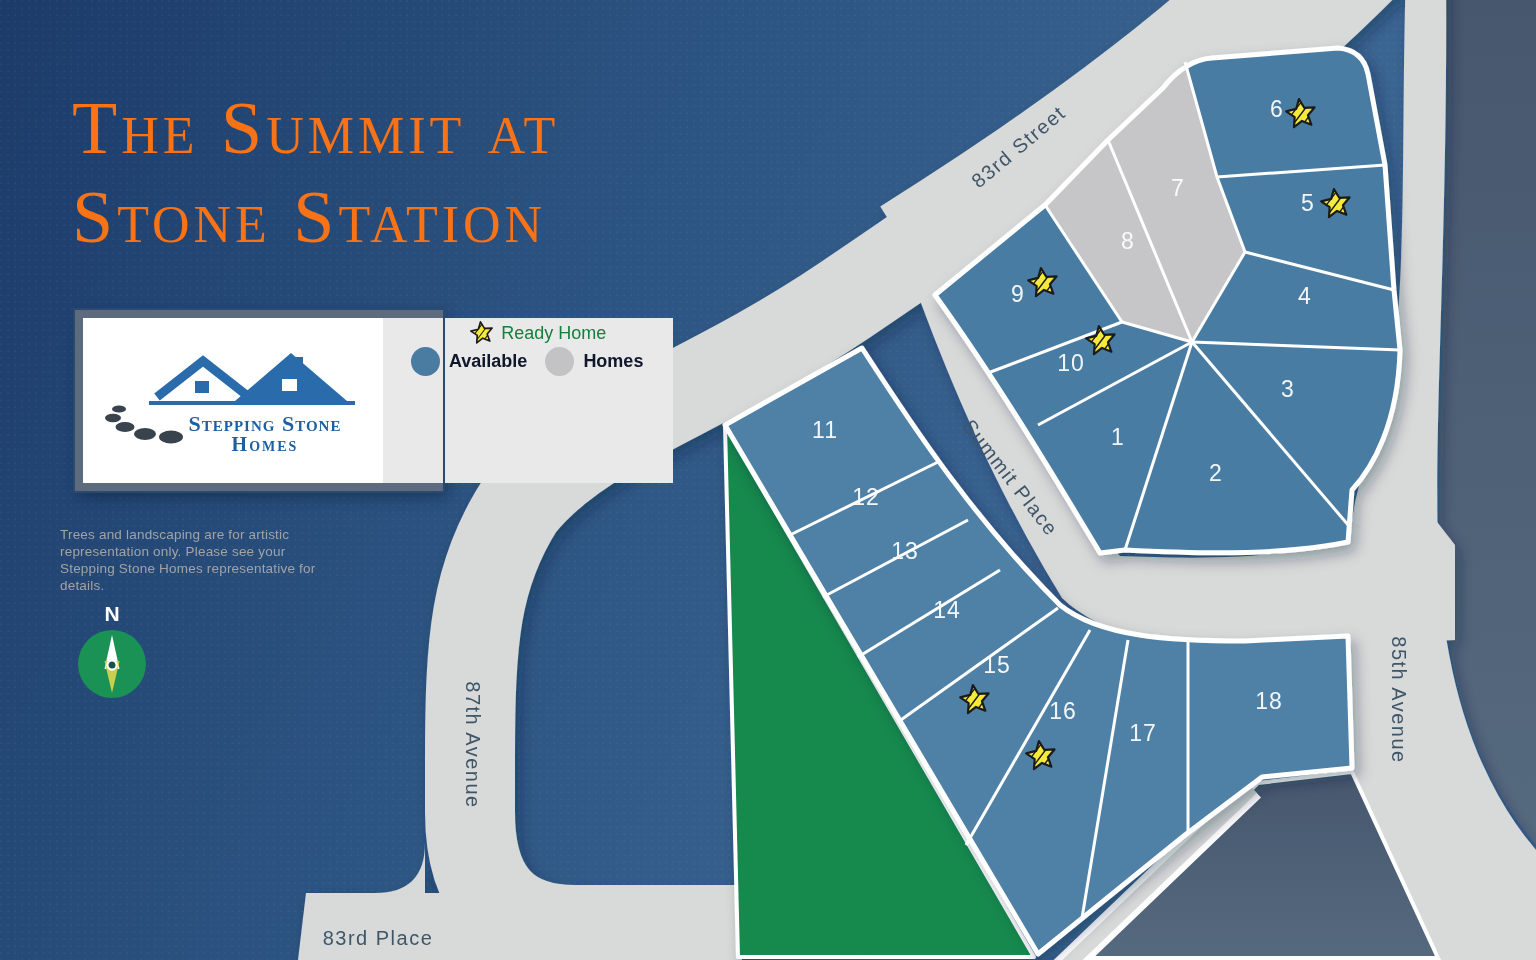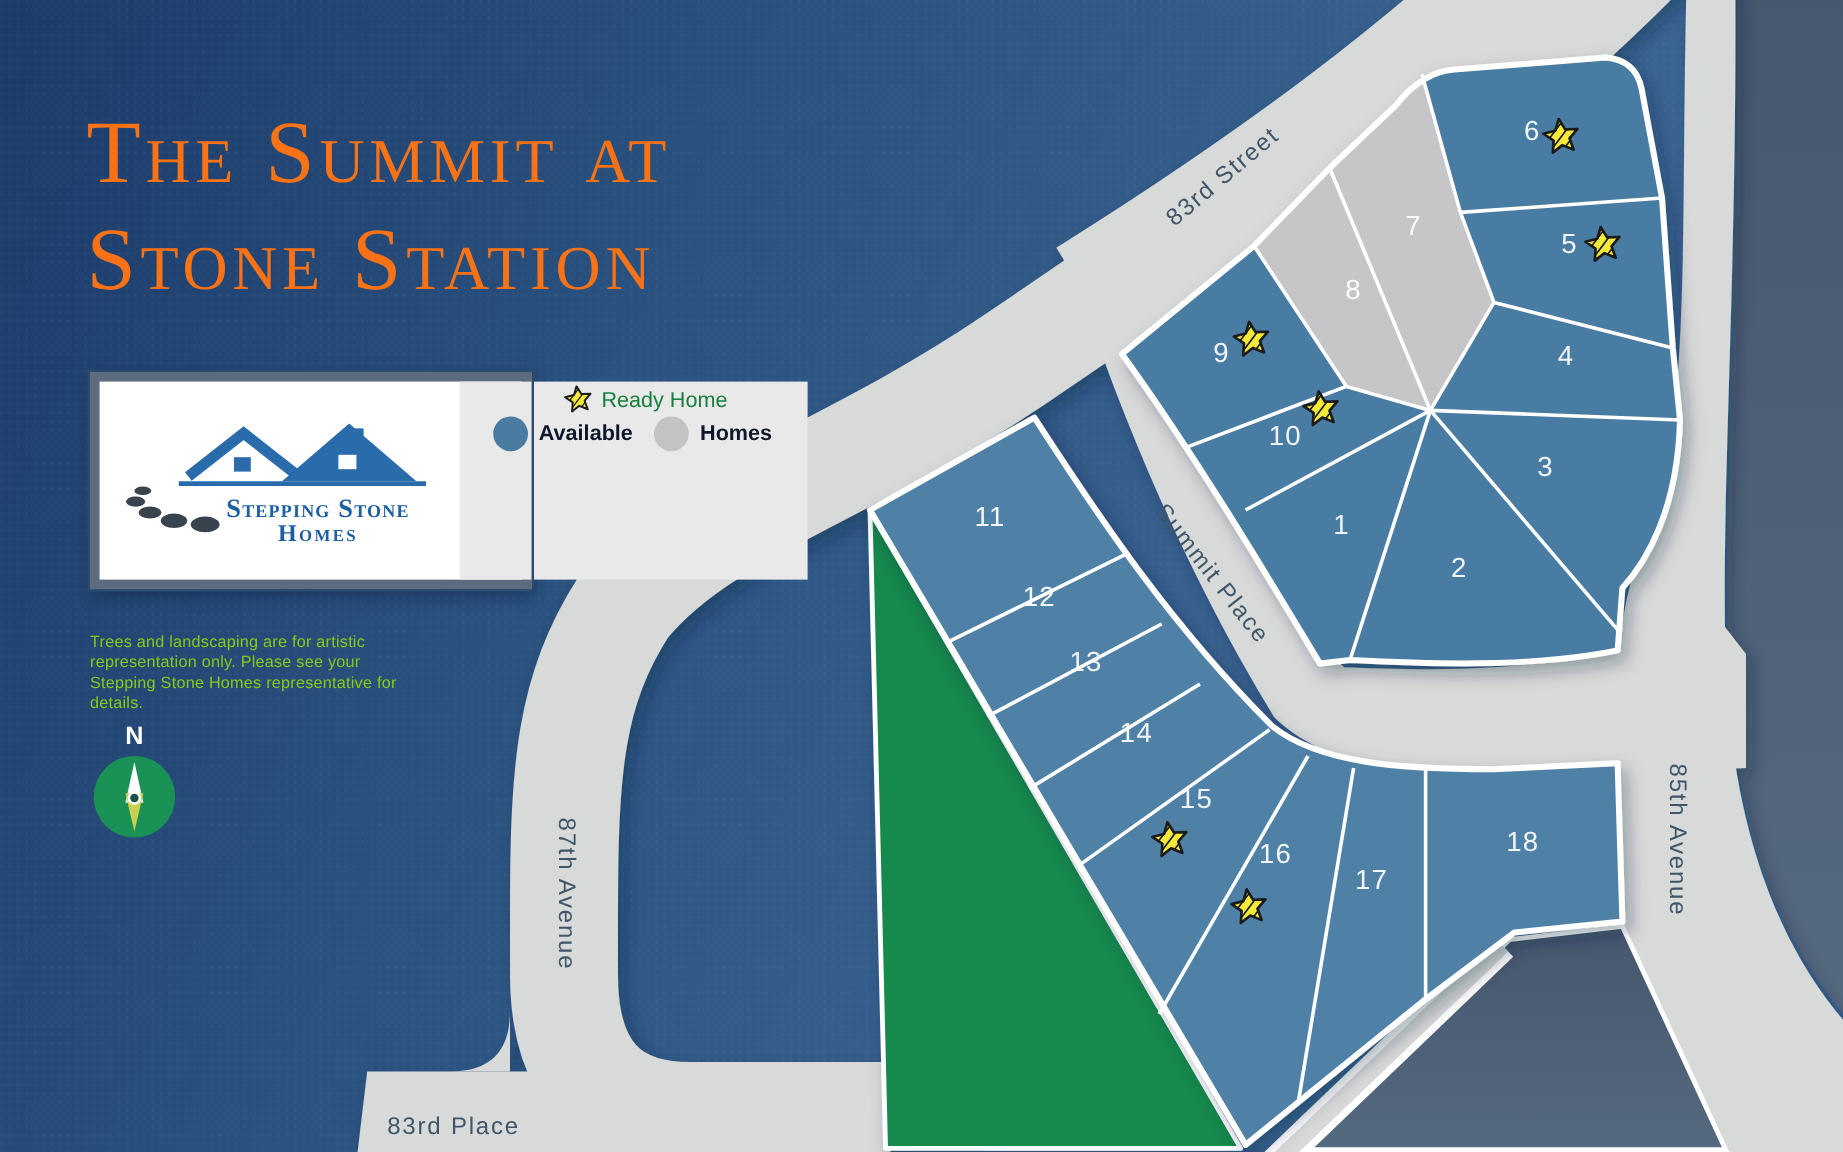--- a/index.html
+++ b/index.html
@@ -24,21 +24,21 @@
   .logo-wrap{flex:1;display:flex;align-items:center;justify-content:center;}
   .legend-band{background:#e9e9e9;padding:3px 10px 8px 10px;}
   .legend-row1{display:flex;align-items:center;justify-content:center;gap:7px;
                transform:translateX(10px);color:#15803d;font-size:18px;}
   .legend-row2{display:flex;align-items:center;gap:9px;margin-top:2px;
                padding:0 6px 0 18px;color:#0f172a;font-size:18px;font-weight:bold;}
   .legend-row2 .spacer{flex:1;}
   .dot{width:29px;height:29px;border-radius:50%;display:inline-block;}
   .dot.available{background:#4a7ca2;}
   .dot.sold{background:#c3c3c5;}
-  .disclaimer{left:75px;top:526px;width:280px;color:#84cc16;font-size:13.5px;
+  .disclaimer{left:60px;top:526px;width:280px;color:#a3a3a3;font-size:13.5px;
               line-height:17px;letter-spacing:.2px;}
   .compass{left:78px;top:602px;width:68px;text-align:center;}
   .compass .n{color:#ffffff;font-weight:bold;font-size:21px;margin-bottom:4px;}
   .compass .disc{width:68px;height:68px;border-radius:50%;background:#1a9155;
                  display:flex;align-items:center;justify-content:center;}
 </style>
 </head>
 <body>
 
 <svg id="stage" width="1536" height="960" viewBox="0 0 1536 960" xmlns="http://www.w3.org/2000/svg" xmlns:xlink="http://www.w3.org/1999/xlink">

